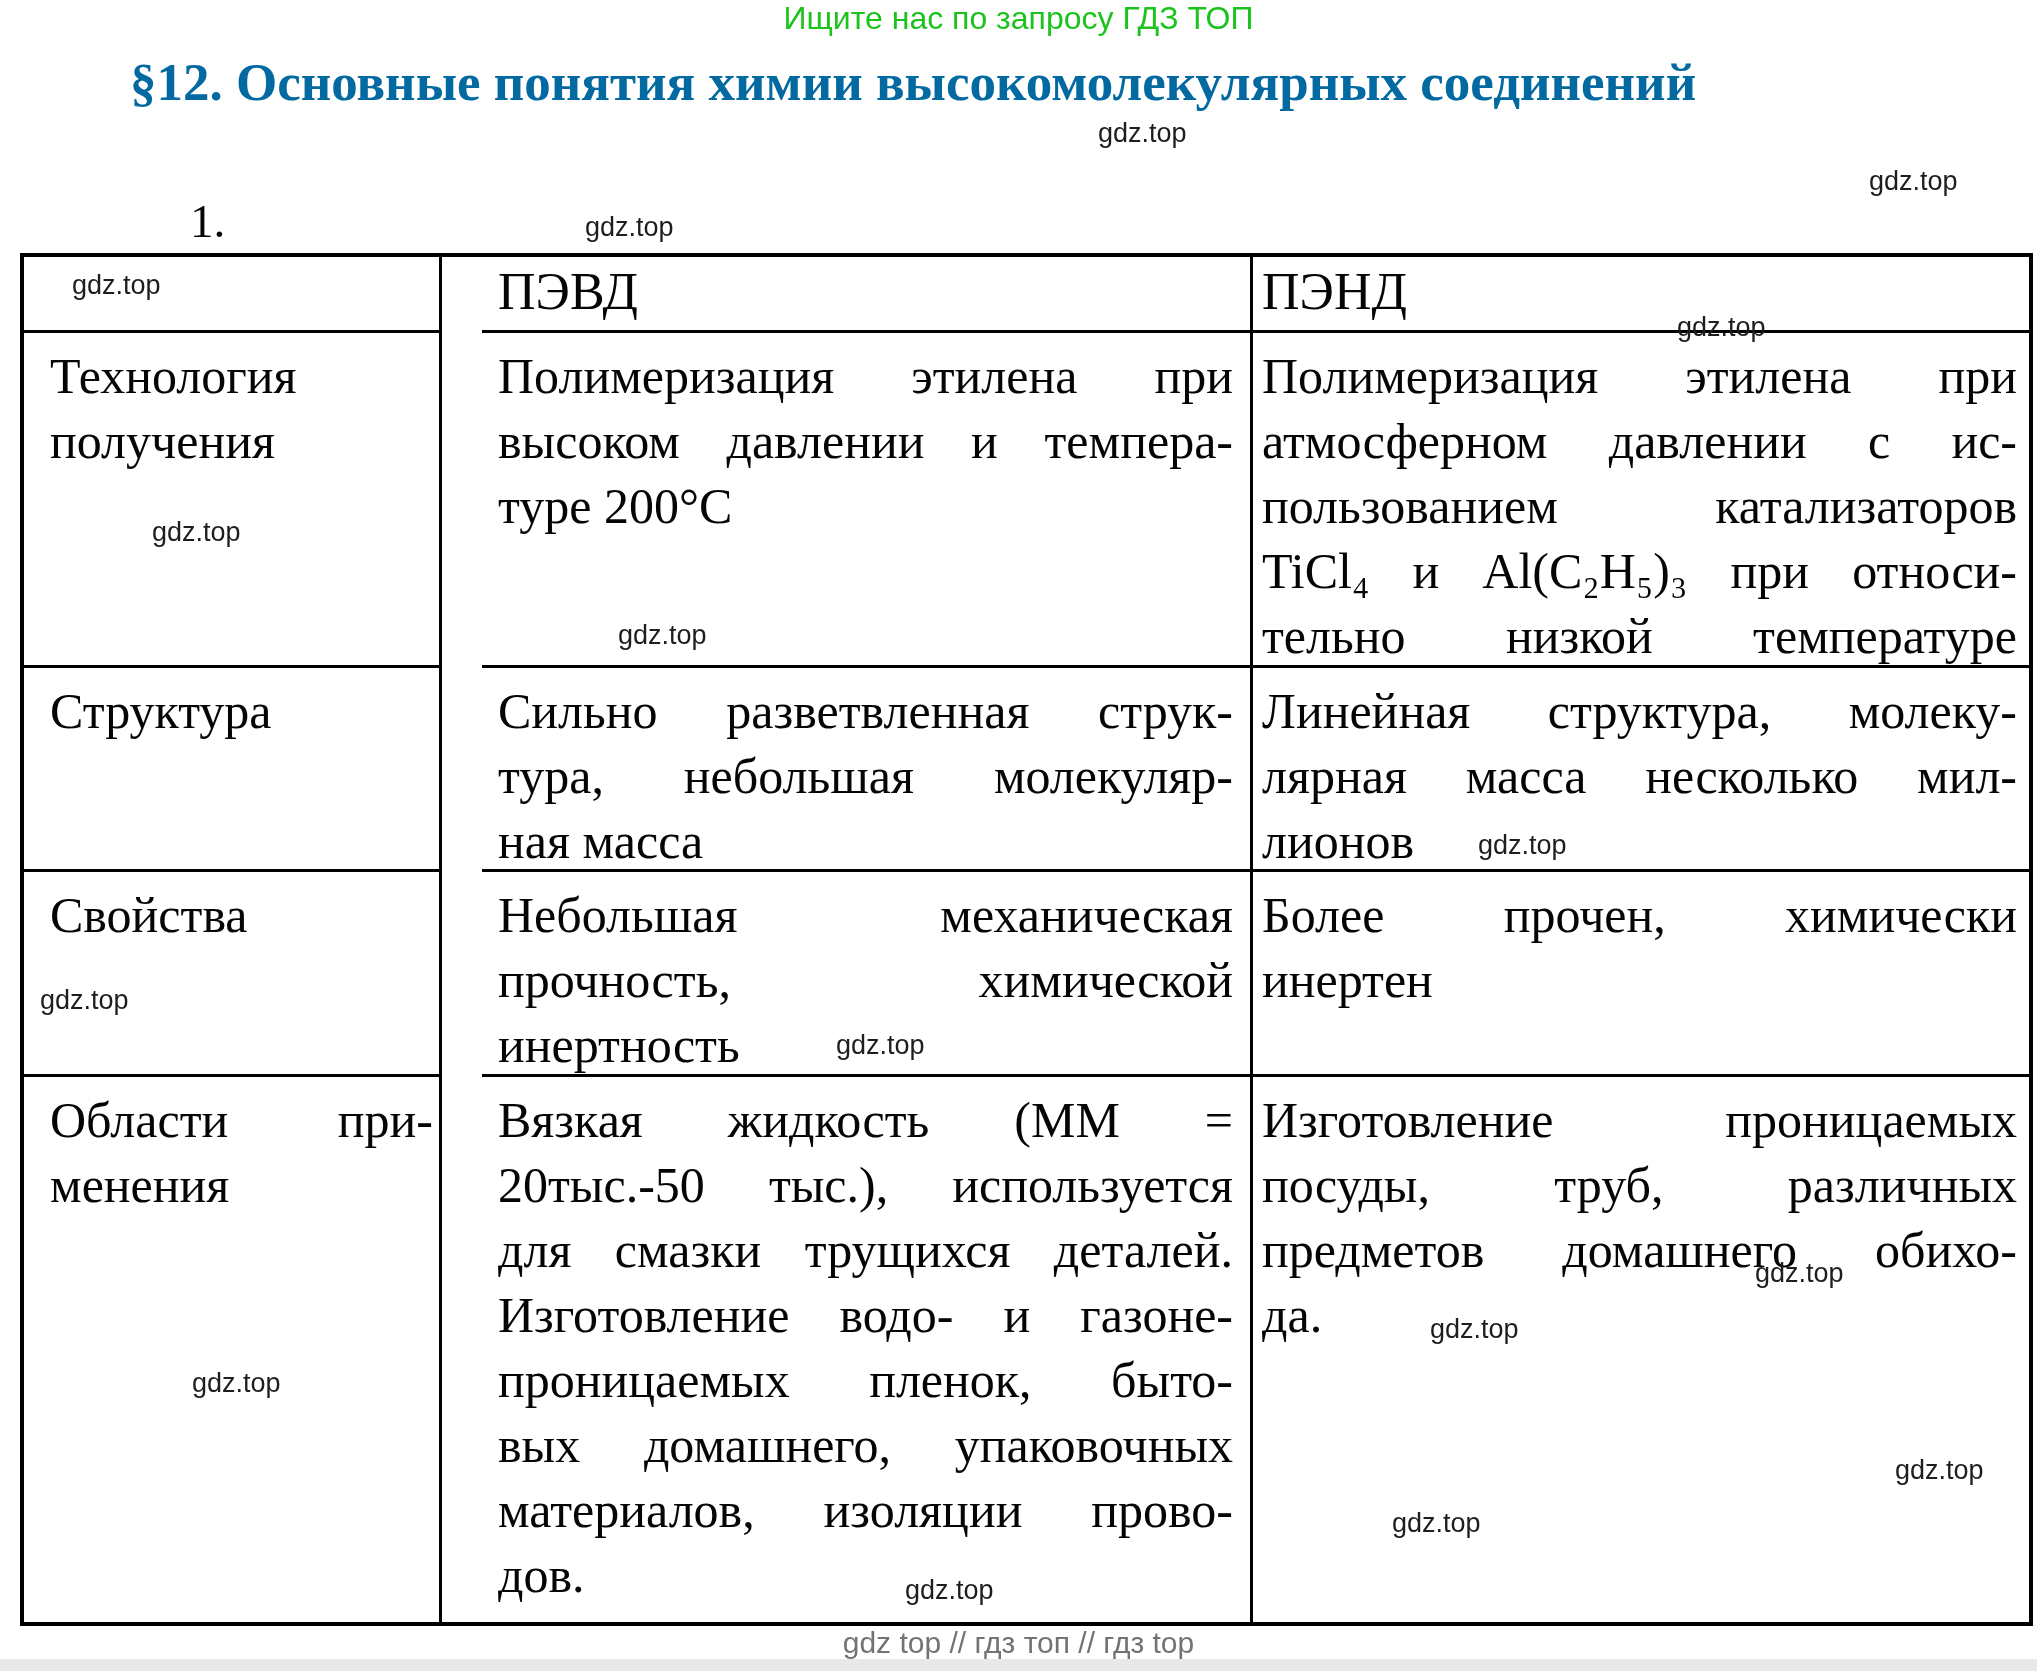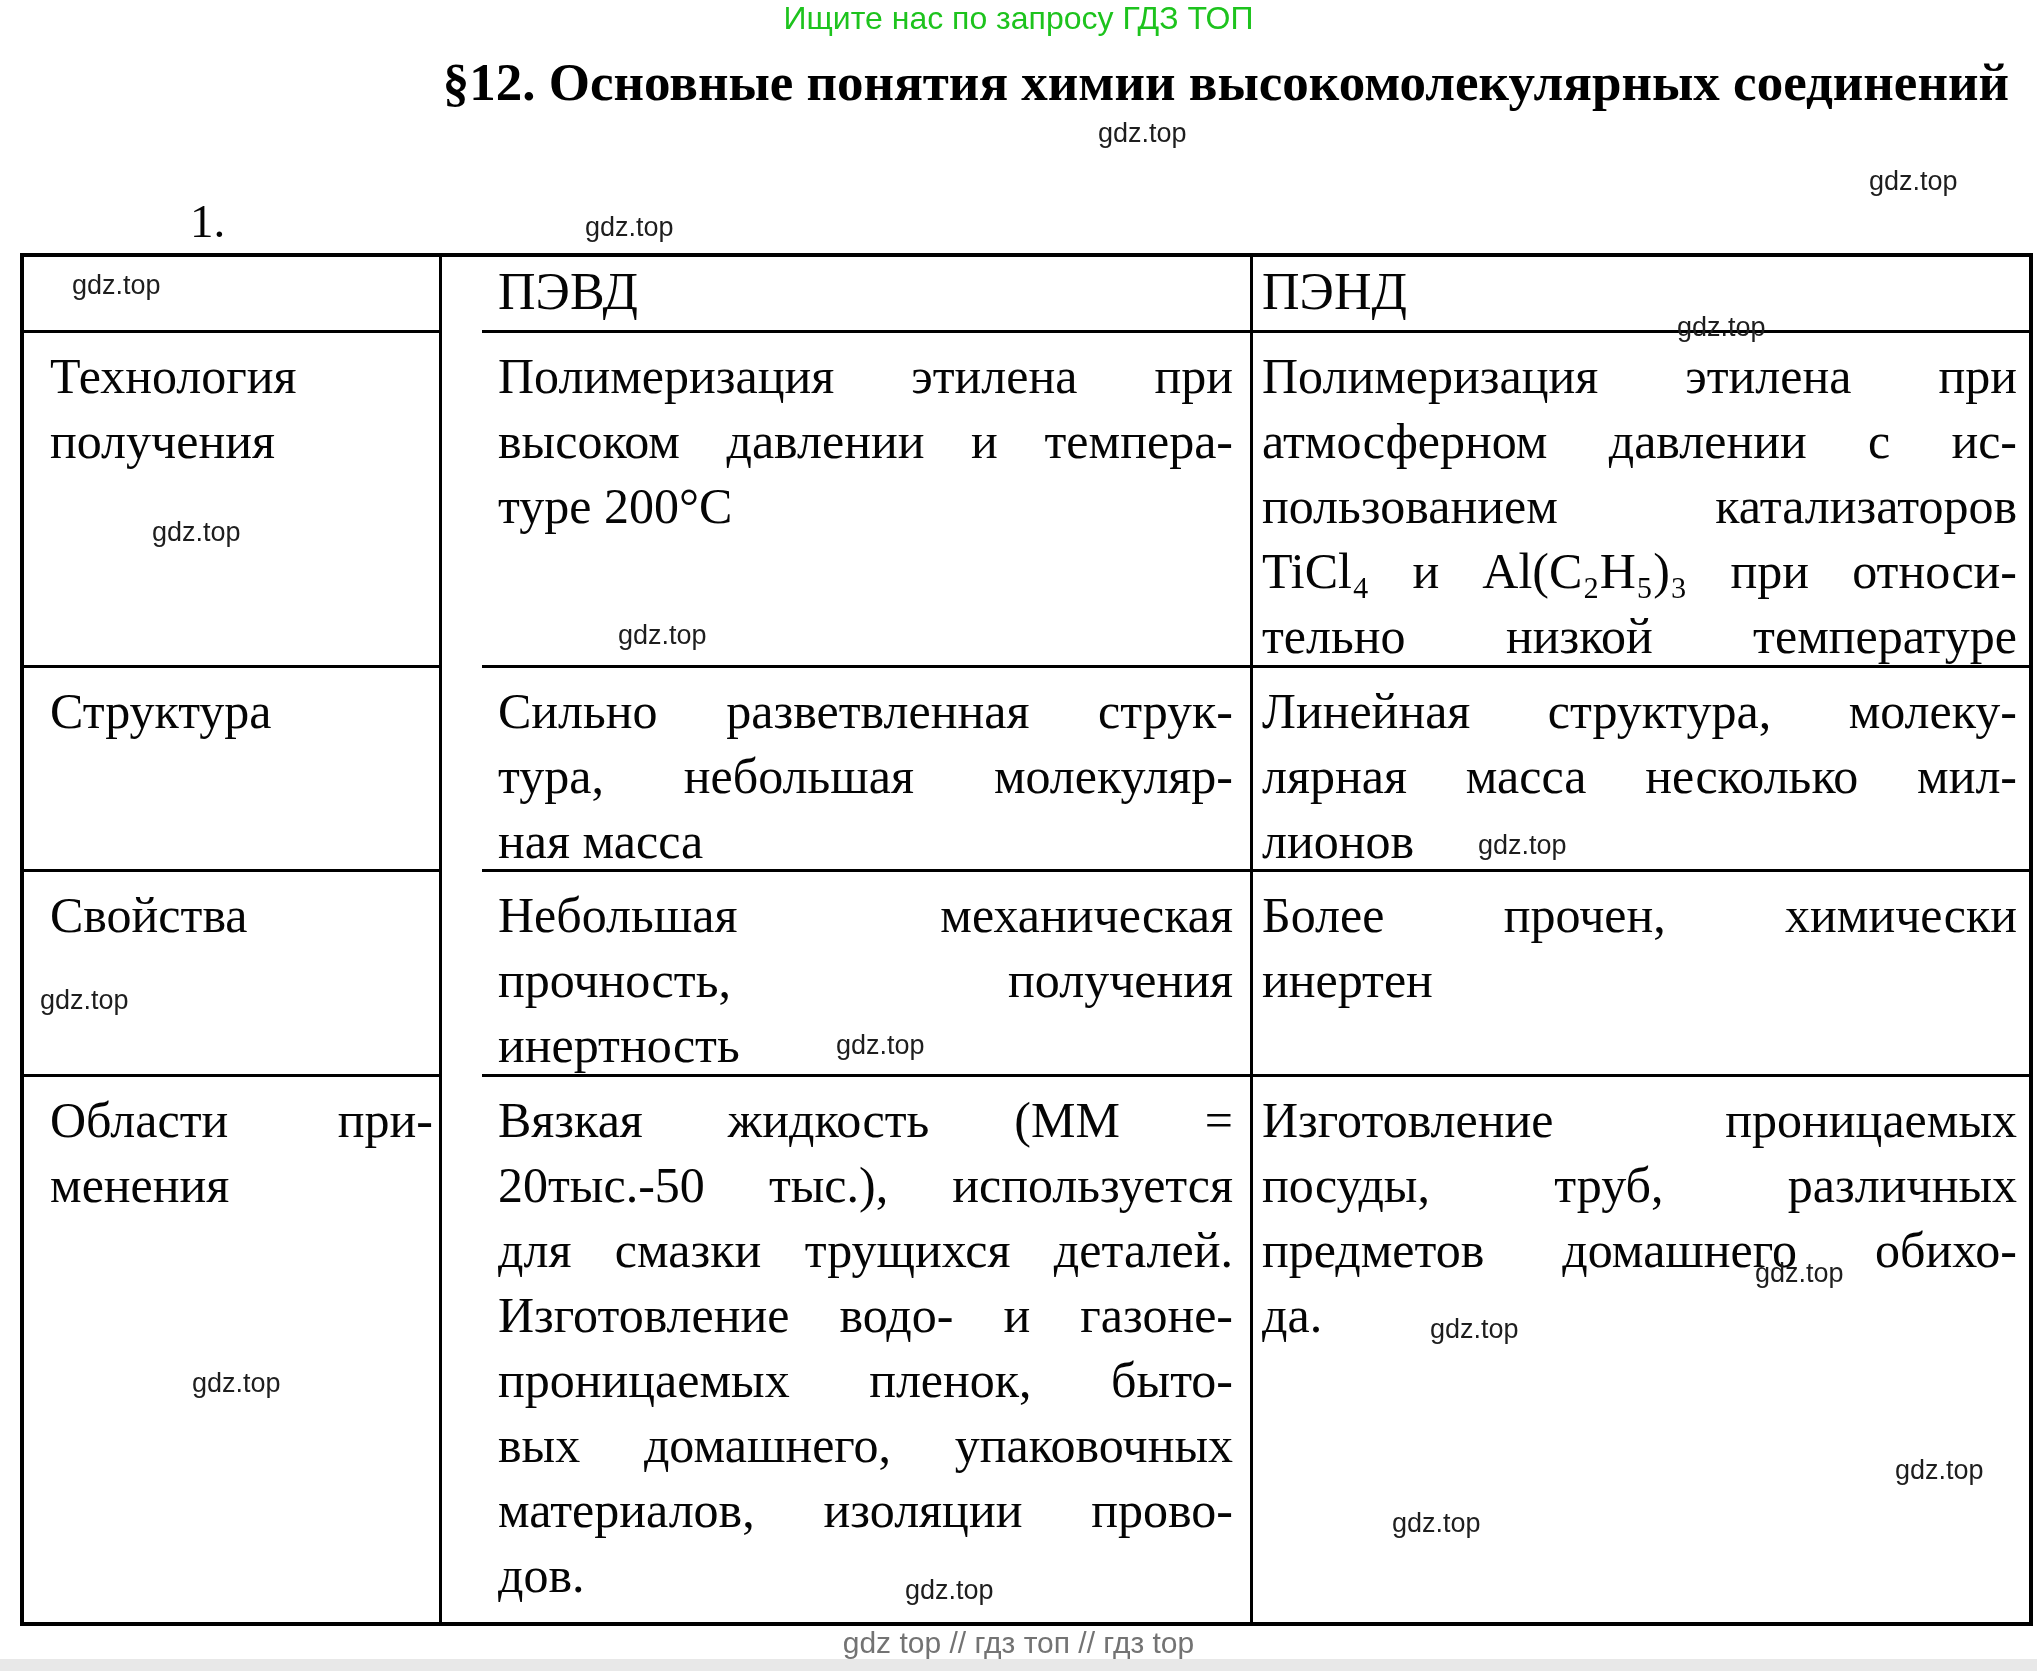--- a/index.html
+++ b/index.html
@@ -8,22 +8,22 @@
     background:#ffffff; overflow:hidden;
     font-family:"Liberation Serif","DejaVu Serif",serif; color:#050505;
   }
   .promo {
     position:absolute; top:0; left:0; width:100%;
     text-align:center; font-family:"Liberation Sans","DejaVu Sans",sans-serif;
     font-size:32px; line-height:36px; color:#1dc31d; font-weight:400;
   }
   .title {
     position:absolute; top:53px; left:130px; right:28px;
-    text-align:right; font-weight:bold; font-size:53px; line-height:58px;
-    color:#000000;
+    text-align:left; font-weight:bold; font-size:53px; line-height:58px;
+    color:#0369a1;
   }
   .list-marker {
     position:absolute; top:196px; left:190px;
     font-size:47px; line-height:50px;
   }
   .wm {
     position:absolute;
     font-family:"Liberation Sans","DejaVu Sans",sans-serif;
     font-size:27px; line-height:30px; color:#1e1e1e; white-space:nowrap;
   }
@@ -97,21 +97,21 @@
       <div class="cell c-right">
         <div class="tline fill">Линейная структура, молеку-</div>
         <div class="tline fill">лярная масса несколько мил-</div>
         <div class="tline">лионов</div>
       </div>
       <div class="cell c-label">
         <div class="tline">Свойства</div>
       </div>
       <div class="cell c-mid">
         <div class="tline fill">Небольшая механическая</div>
-        <div class="tline fill">прочность, получения</div>
+        <div class="tline fill">прочность, химической</div>
         <div class="tline">инертность</div>
       </div>
       <div class="cell c-right">
         <div class="tline fill">Более прочен, химически</div>
         <div class="tline">инертен</div>
       </div>
       <div class="cell c-label lastrow">
         <div class="tline fill">Области при-</div>
         <div class="tline">менения</div>
       </div>

